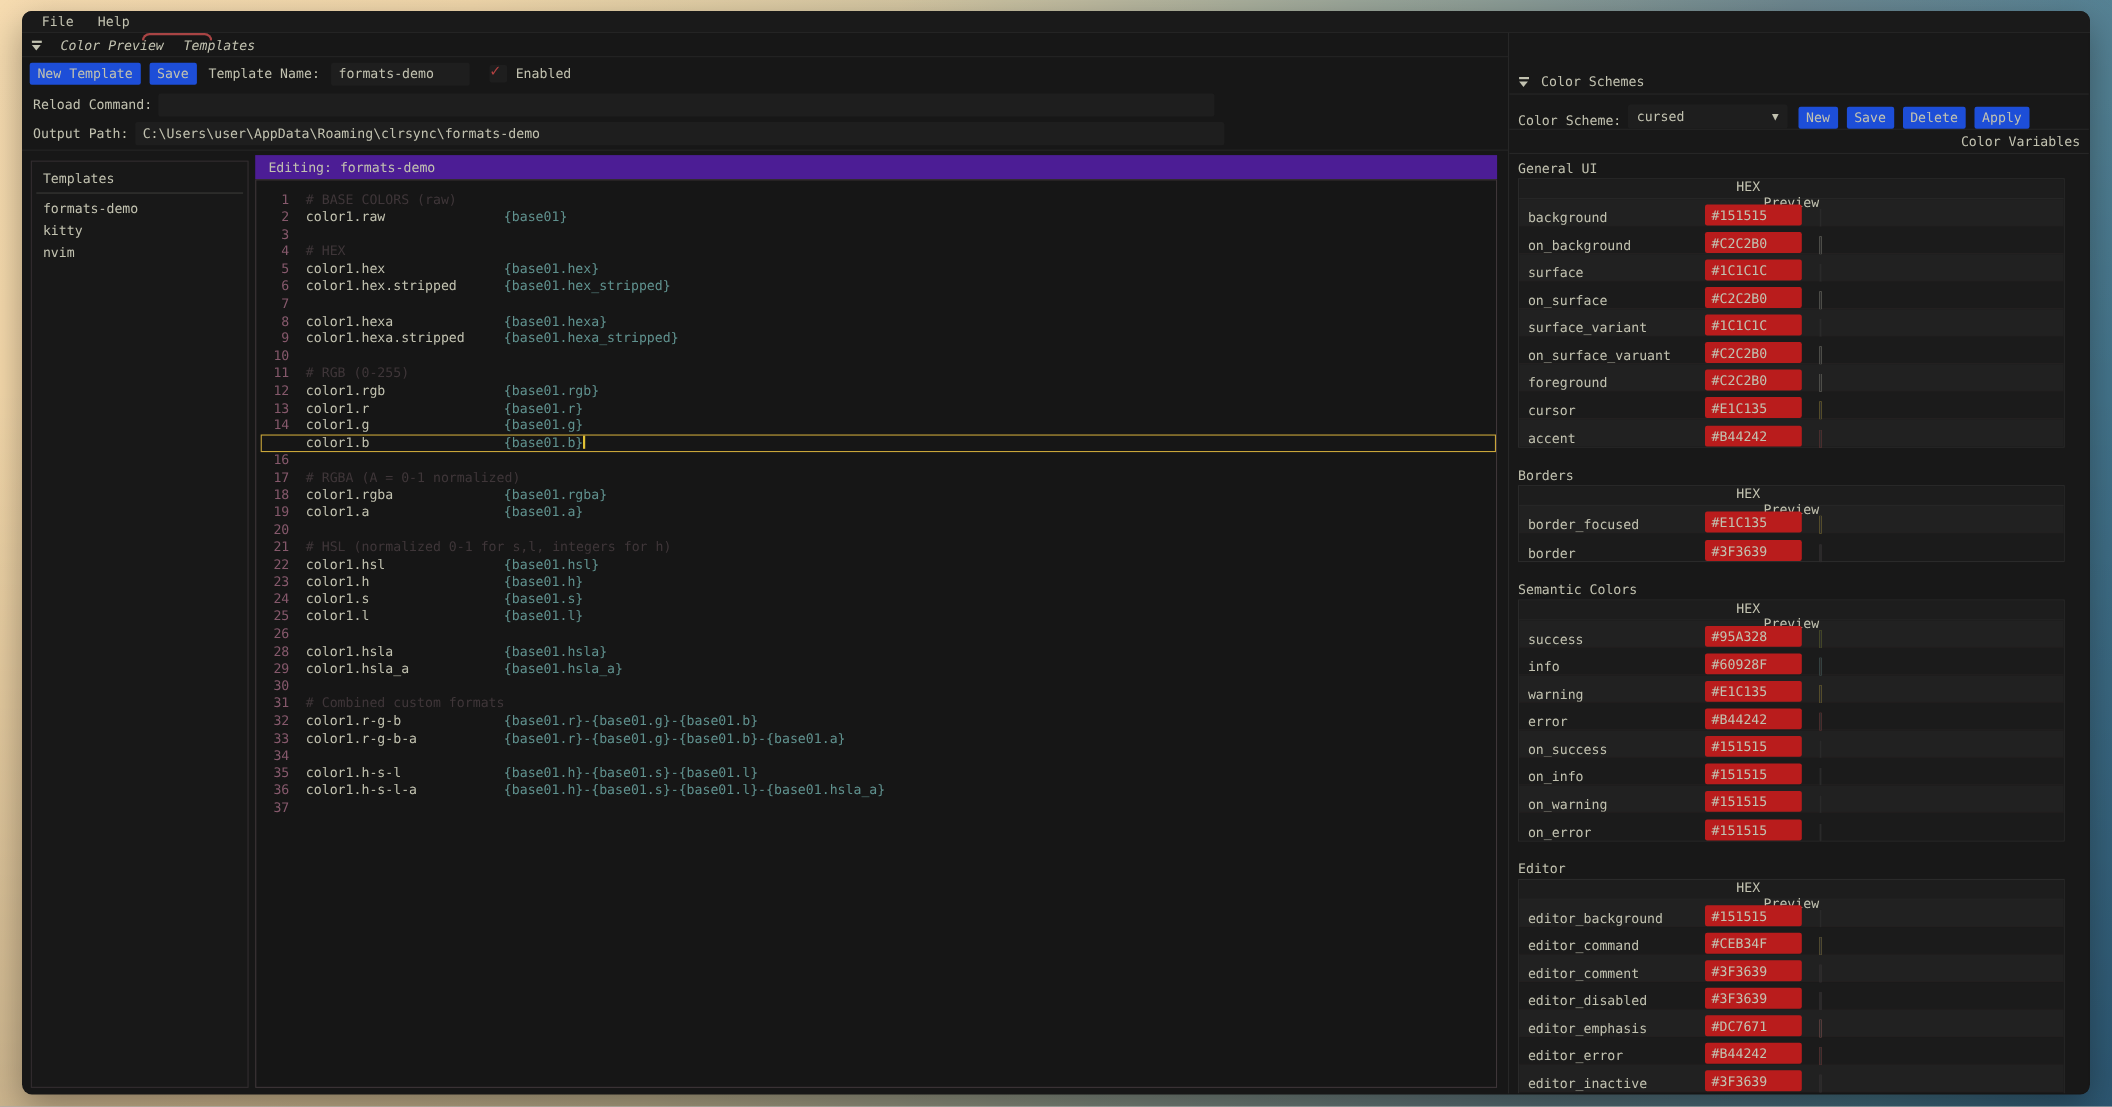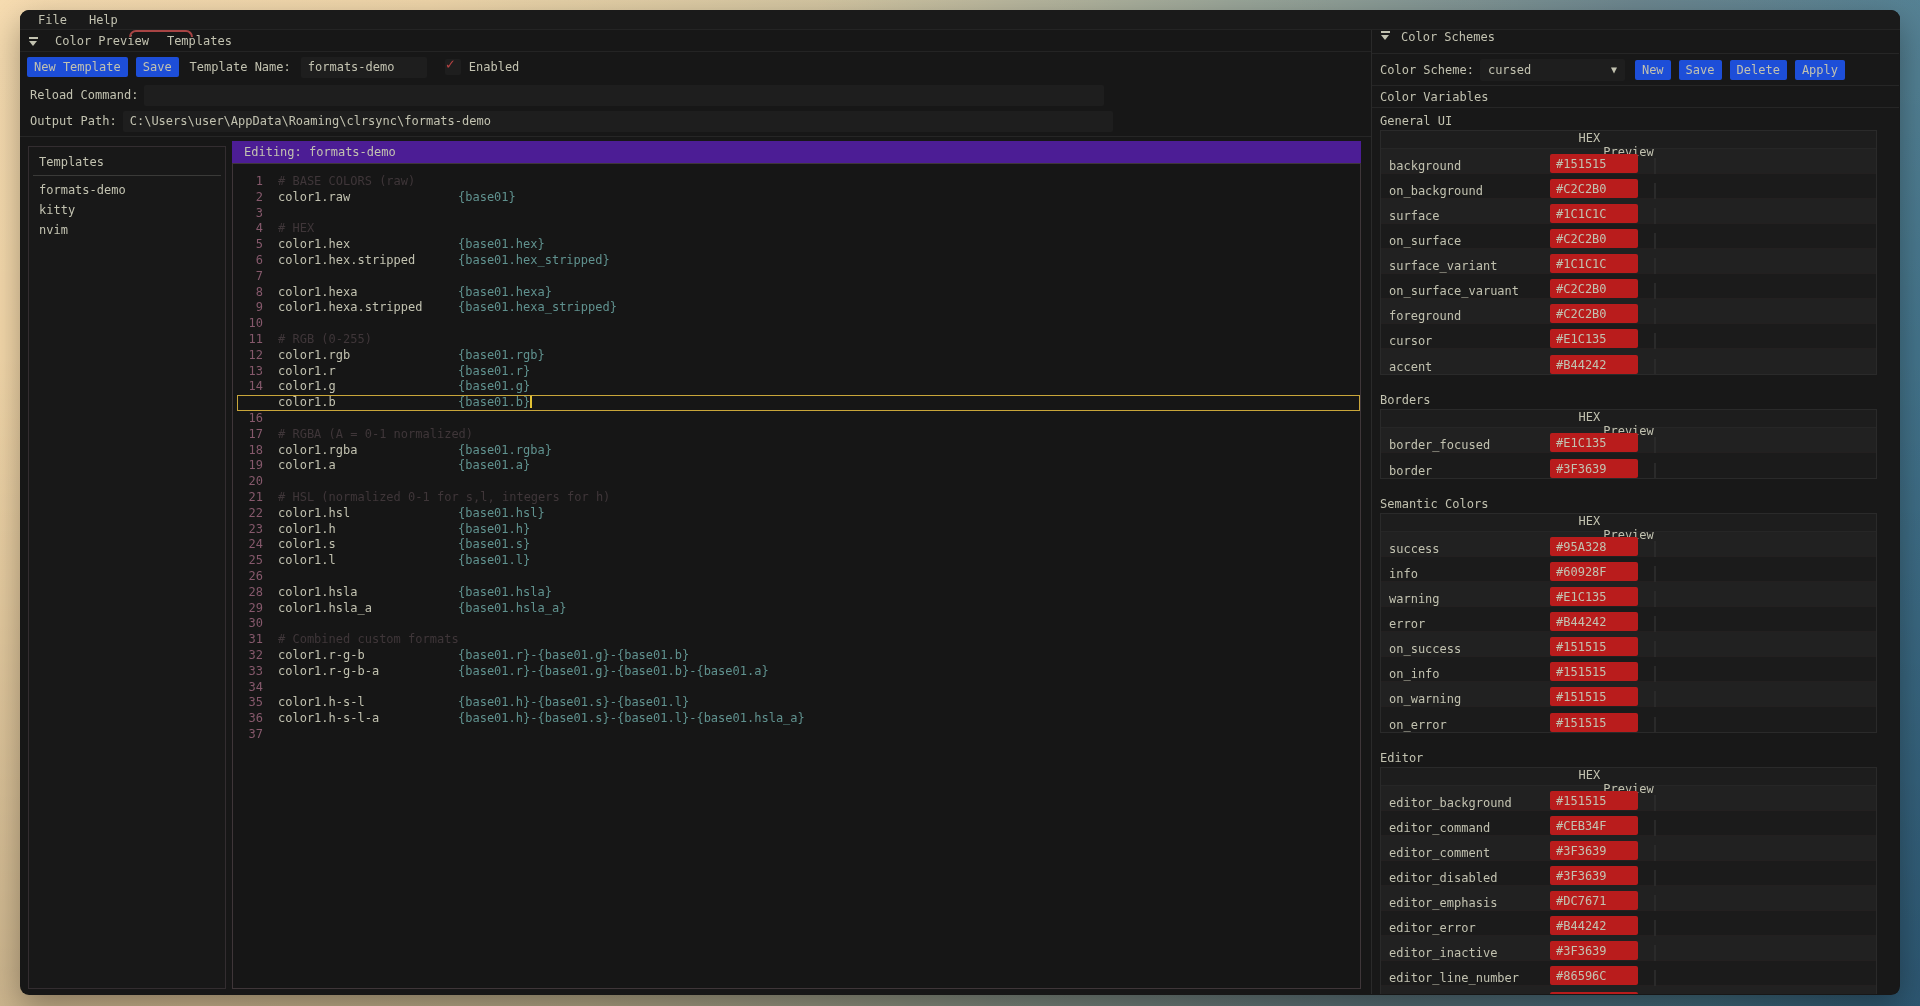--- a/index.html
+++ b/index.html
@@ -20,21 +20,21 @@
   }
   
   .menubar{ height:20px; display:flex; align-items:center; gap:22px; padding:0 18px;
     background:#1A1A1A; border-bottom:1px solid #242424; }
   .menu-item{ cursor:default; }
   
   .win-body{ display:flex; height:964px; }
   .main{ width:1352px; border-right:1px solid #2A2A2A; display:flex; flex-direction:column; }
   
   .tabbar{ position:relative; height:22px; display:flex; align-items:center; gap:14px;
-    padding:0 8px; border-bottom:1px solid #242424; }
+    padding:0 8px; border-bottom:1px solid #242424;font-style:italic; }
   .collapse-icon{ width:11px; height:10px; position:relative; display:inline-block; }
   .collapse-icon::before{ content:""; position:absolute; left:1px; right:1px; top:1px; border-top:2px solid #C2C2B0; }
   .collapse-icon::after{ content:""; position:absolute; left:1px; top:5px; width:0; height:0;
     border-left:4.5px solid transparent; border-right:4.5px solid transparent; border-top:5px solid #C2C2B0; }
   .tab{ padding:0 2px; }
   .tab-arc{ position:absolute; top:0; left:109px; width:64px; height:7px;
     border:2px solid #A84444; border-bottom:none; border-radius:8px 8px 0 0; }
   
   .toolbar{ height:30px; display:flex; align-items:center; gap:8px; padding:0 7px; }
   .btn{ background:#1d4ed8; padding:3px 7px; border-radius:2px; cursor:pointer; white-space:nowrap; }
@@ -62,27 +62,27 @@
   .code-box{ flex:1; border:1px solid #3F3639; background:#161616; overflow:hidden; padding:10px 0 0 4px; }
   .code-line{ height:15.8px; line-height:15.8px; white-space:pre; position:relative; }
   .code-line .ln{ display:inline-block; width:26px; text-align:right; color:#86596C; margin-right:15px; }
   .code-line .nm{ display:inline-block; width:180px; color:#C2C2B0; }
   .code-line .val{ color:#60928F; }
   .code-line .cmt{ color:#3F3639; }
   .code-line.current{ outline:1px solid #C9A63A; outline-offset:-1px; }
   .cursor-bar{ display:inline-block; width:2px; height:12px; background:#E1C135; vertical-align:-2px; }
   
   .rpanel{ width:527px; display:flex; flex-direction:column; overflow:hidden; background:#181818; }
-  .rp-header{ height:24px; display:flex; align-items:flex-start; gap:10px; padding:0 8px; border-bottom:1px solid #262626; }
-  .scheme-row{ height:32px; display:flex; align-items:center; padding:0 8px; border-bottom:1px solid #262626; }
+  .rp-header{ height:24px; display:flex; align-items:center; gap:10px; padding:0 8px; border-bottom:1px solid #262626;margin-top:32px; }
+  .scheme-row{ height:32px; display:flex; align-items:flex-end; padding:0 8px; border-bottom:1px solid #262626; }
   .select{ width:145px; height:22px; background:#1E1E1E; border-radius:2px; display:flex; align-items:center;
     justify-content:space-between; padding:0 8px; margin-left:6px; cursor:pointer; }
   .select .caret{ font-size:10px; }
   .scheme-btns{ display:flex; gap:8px; margin-left:10px; }
-  .cv-band{ height:22px; display:flex; align-items:center; padding:0 8px; border-bottom:1px solid #262626; }
+  .cv-band{ height:22px; display:flex; align-items:center; padding:0 8px; border-bottom:1px solid #262626;justify-content:flex-end; }
   .sections{ flex:1; overflow:hidden; padding:0 22px 0 8px; }
   .section-label{ height:22px; display:flex; align-items:flex-end; padding-bottom:2px; }
   .section{ margin-top:0; }
   .section + .section{ margin-top:12px; }
   .vtable{ border:1px solid #2A2A2A; }
   .vt-head{ display:flex; height:18px; align-items:center; background:#1D1D1D; border-bottom:1px solid #262626;flex-direction:column; }
   .vt-row{ display:flex; height:25px; align-items:flex-end; border-bottom:1px solid #232020; }
   .vt-row:last-child{ border-bottom:none; }
   .vt-row:nth-child(odd){ background:#1B1B1B; }
   .vt-row:nth-child(even){ background:#212121; }

